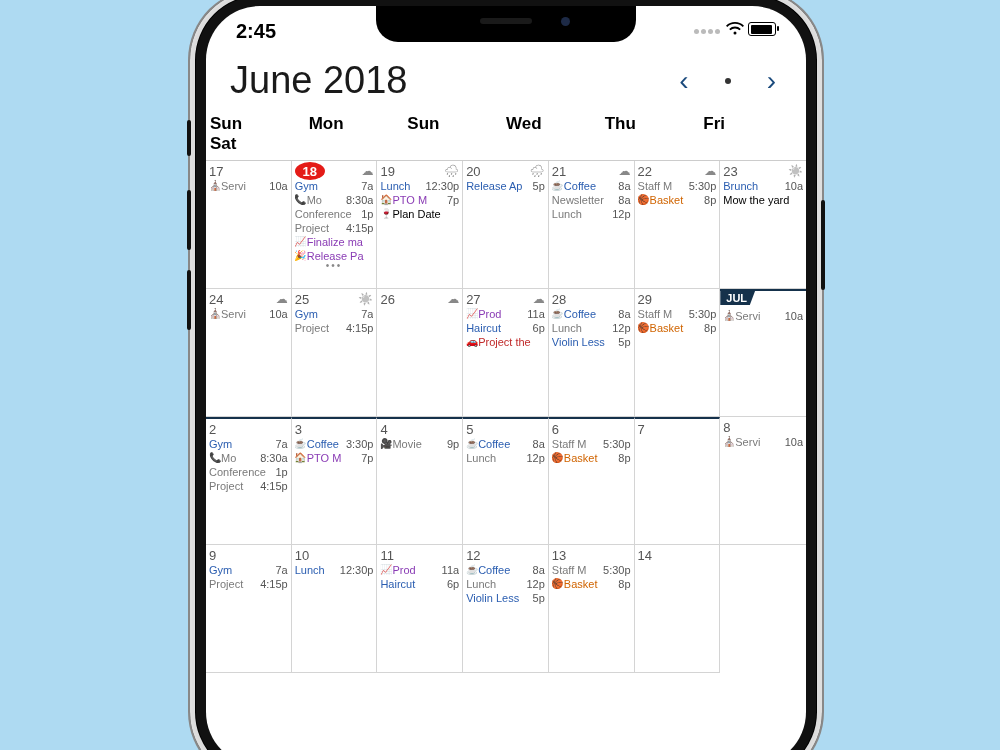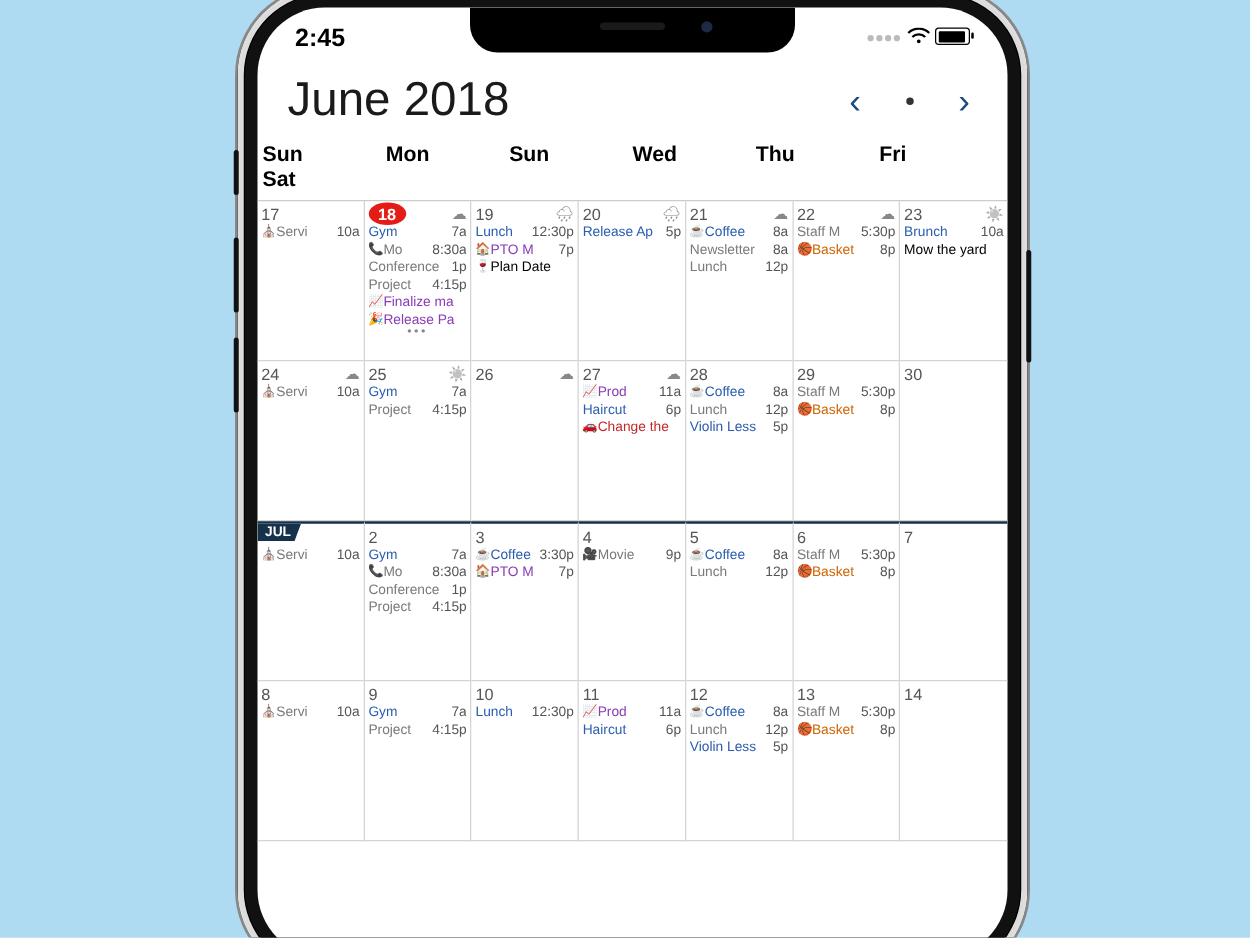--- a/index.html
+++ b/index.html
@@ -267,21 +267,21 @@
                 <span class="ico">📈</span>
                 <span class="t">Prod</span>
                 <span class="tm">11a</span>
               </div>
               <div class="ev c-blue">
                 <span class="t">Haircut</span>
                 <span class="tm">6p</span>
               </div>
               <div class="ev c-red">
                 <span class="ico">🚗</span>
-                <span class="t">Change the</span>
+                <span class="t">Project the</span>
               </div>
             </div>
             <div class="cell">
               <div class="daterow">
                 <span class="dnum">28</span>
                 <span class="wicon"></span>
               </div>
               <div class="ev c-blue">
                 <span class="ico">☕️</span>
                 <span class="t">Coffee</span>
@@ -302,26 +302,20 @@
                 <span class="wicon"></span>
               </div>
               <div class="ev c-gray">
                 <span class="t">Staff M</span>
                 <span class="tm">5:30p</span>
               </div>
               <div class="ev c-orange">
                 <span class="ico">🏀</span>
                 <span class="t">Basket</span>
                 <span class="tm">8p</span>
-              </div>
-            </div>
-            <div class="cell">
-              <div class="daterow">
-                <span class="dnum">30</span>
-                <span class="wicon"></span>
               </div>
             </div>
             <div class="cell monthstart">
               <div class="jul">JUL</div>
               <div class="daterow" style="visibility: hidden; height: 16px;">
                 <span class="dnum">1</span>
                 <span class="wicon"></span>
               </div>
               <div class="ev c-gray">
                 <span class="ico">⛪️</span>

